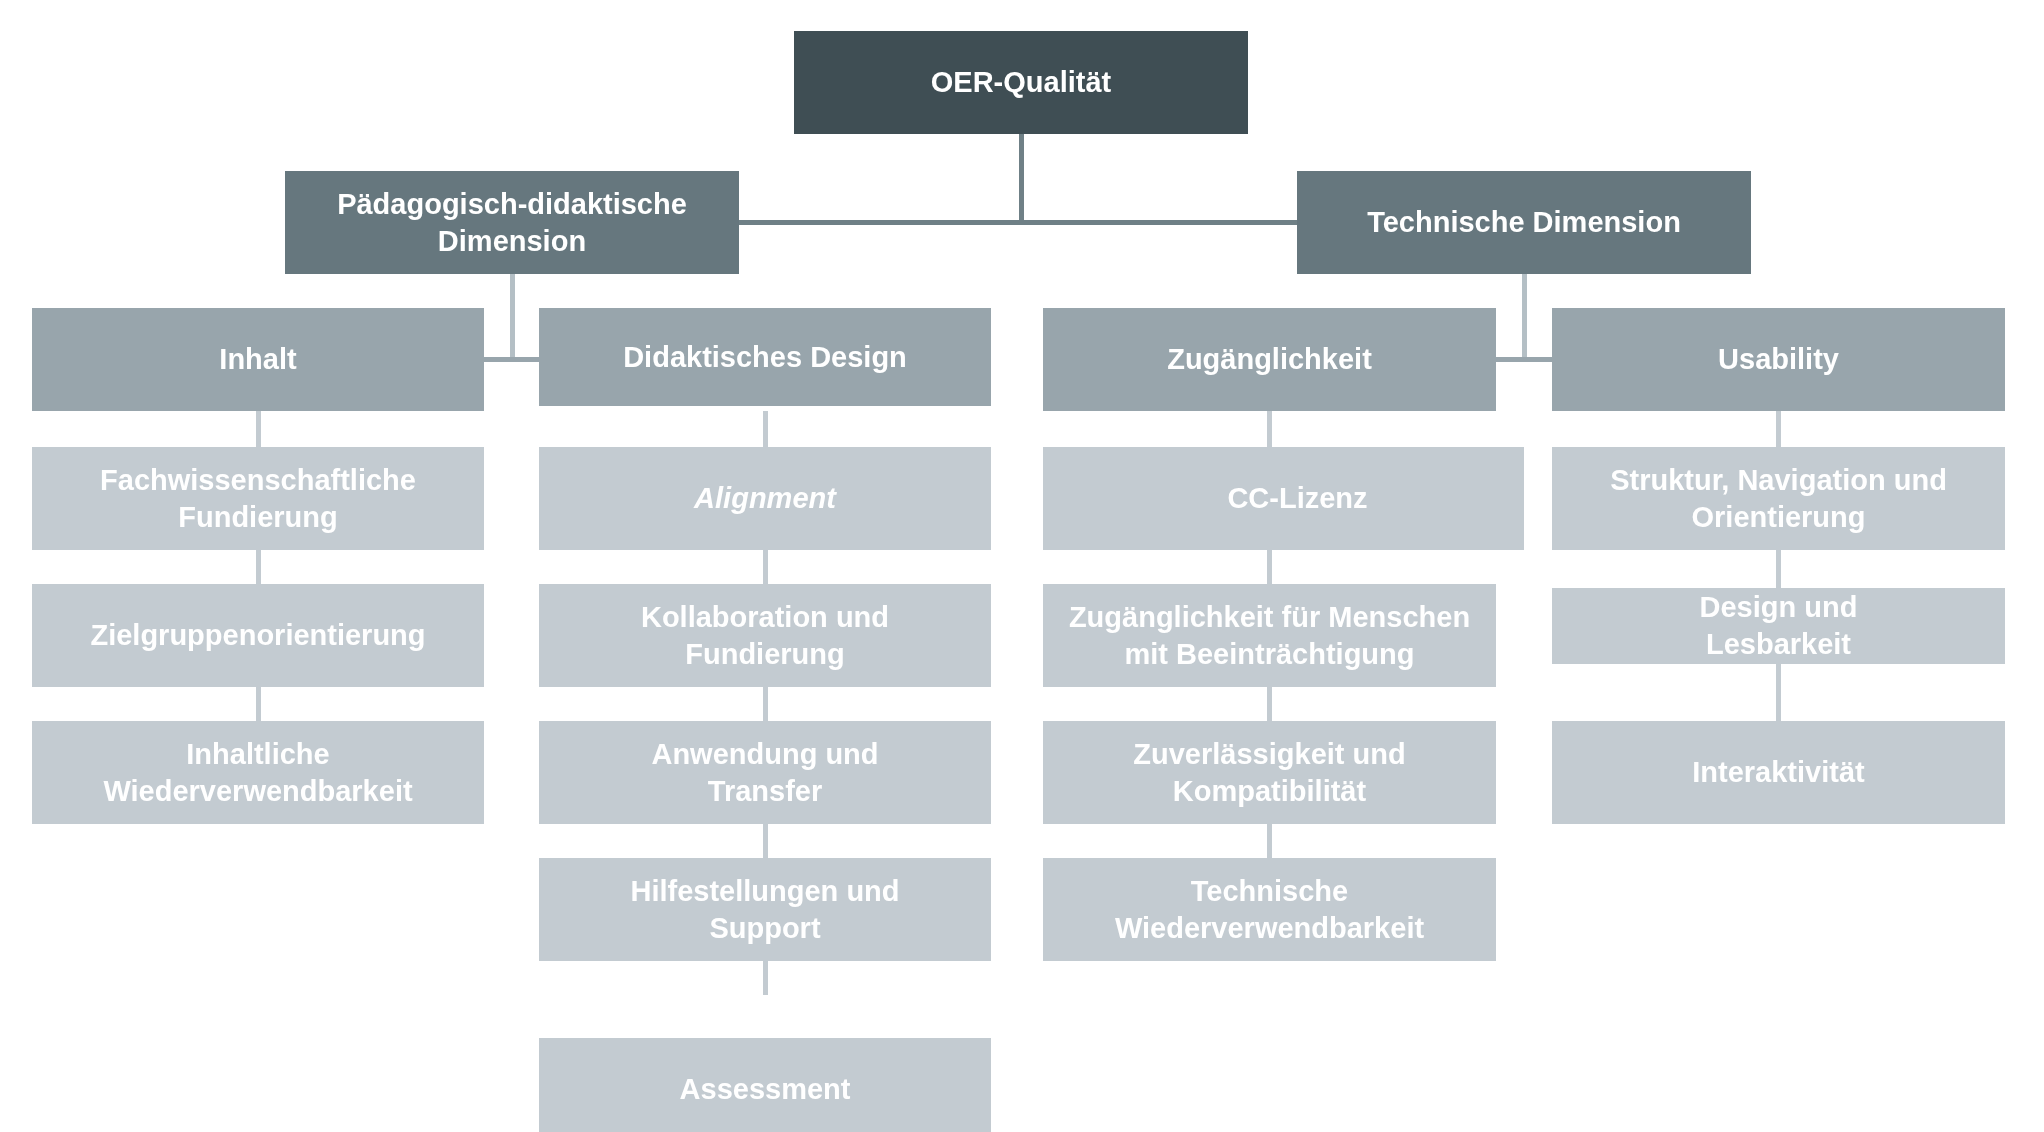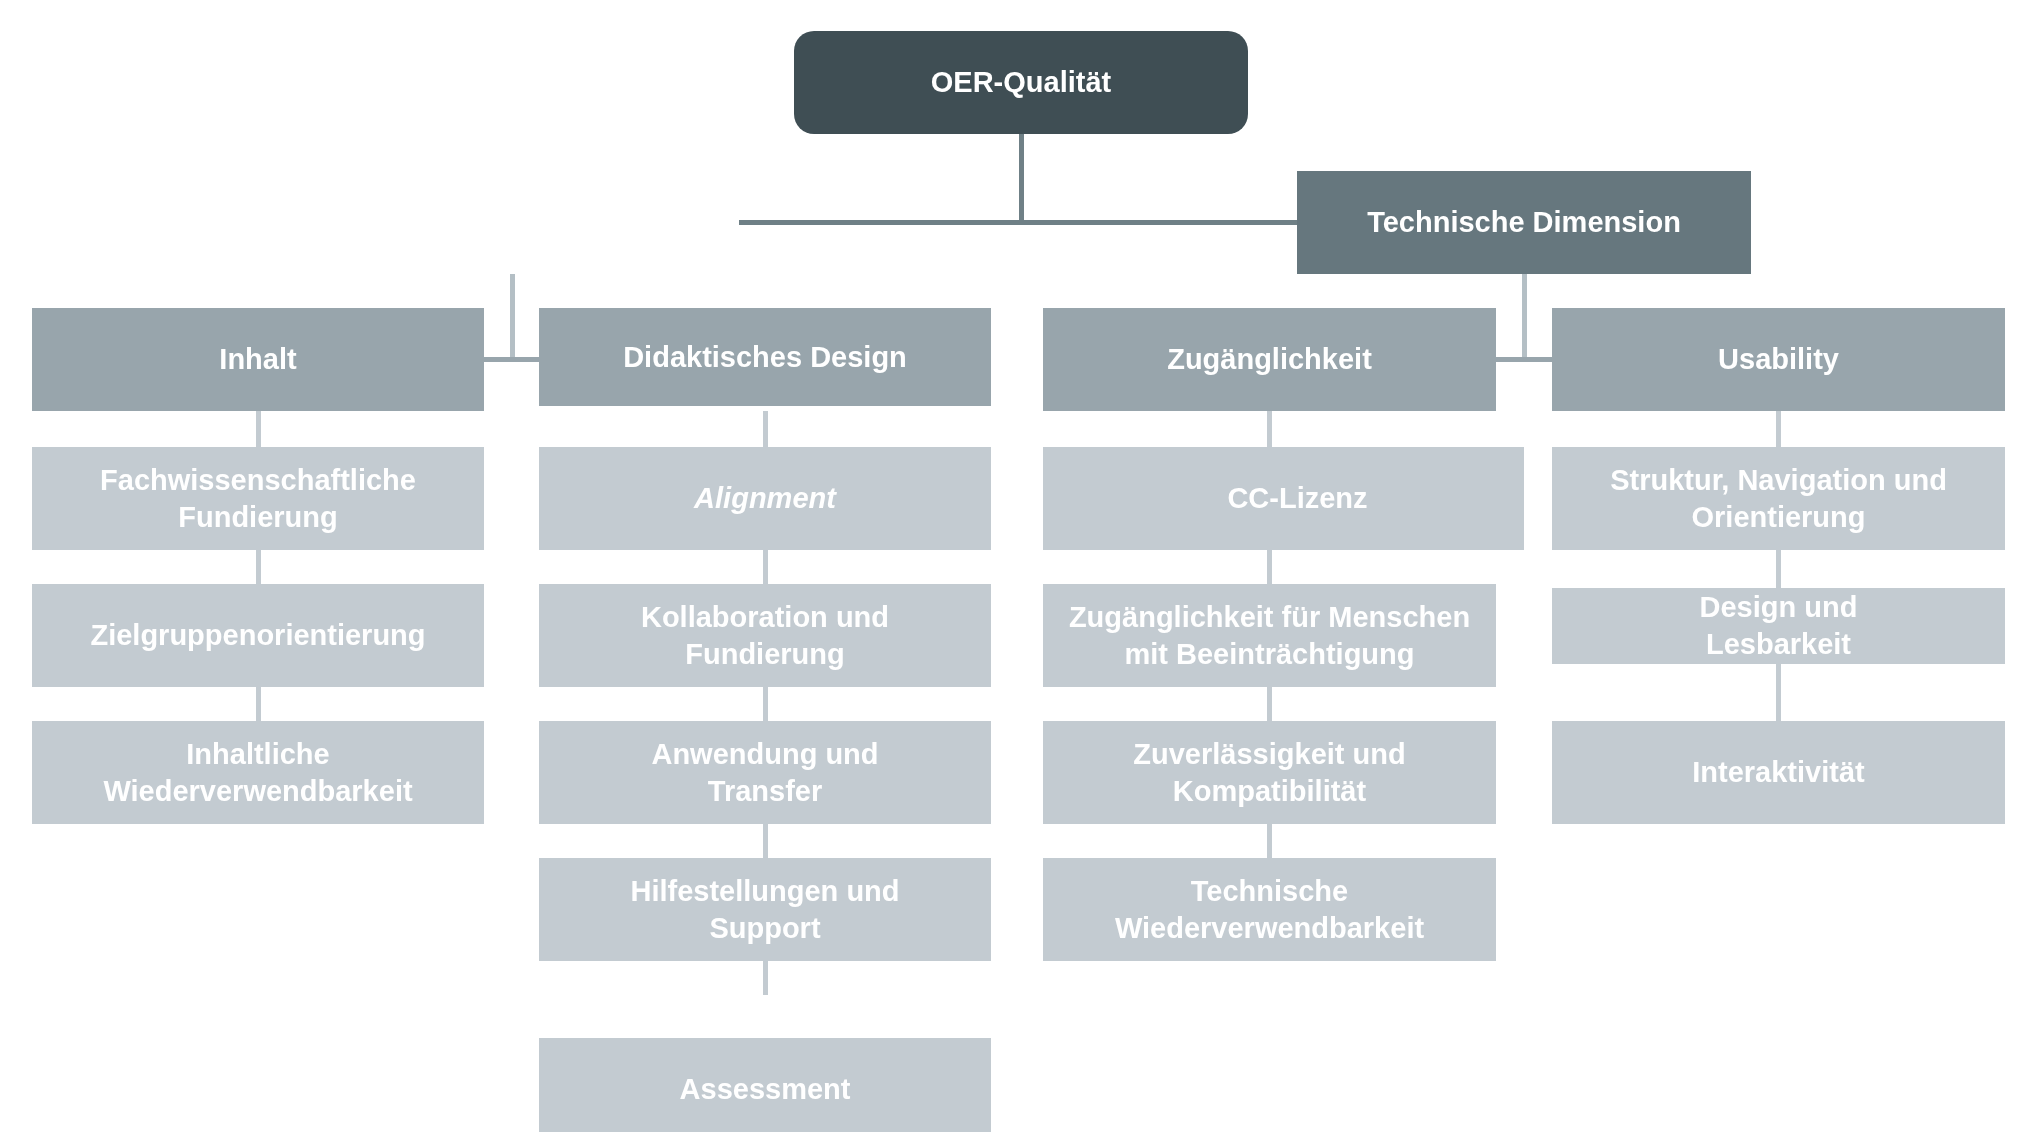--- a/index.html
+++ b/index.html
@@ -14,21 +14,21 @@
   .box{
     position:absolute;
     display:flex;align-items:center;justify-content:center;
     text-align:center;
     color:var(--text,#ffffff);
     font-weight:700;
     font-size:29px;
     line-height:37px;
     white-space:pre-line;
   }
-  .l1{background:var(--level1,#3F4E54);border-radius:20px;}
+  .l1{background:var(--level1,#3F4E54);}
   .l2{background:var(--level2,#66777E);}
   .l3{background:var(--level3,#98A5AC);}
   .l4{background:var(--level4,#C3CBD1);}
   .conn{position:absolute;}
   .conn.dark {background:var(--connector-dark,#6F8086);}
   .conn.midv {background:var(--connector-mid-vertical,#B4BFC5);}
   .conn.midh {background:var(--connector-mid,#98A5AC);}
   .conn.light{background:var(--connector-light,#C3CBD1);}
 </style>
 </head>
@@ -45,20 +45,22 @@
   <div class="conn midv" style="left:1522px;top:274px;width:5px;height:88px;"></div>
   <div class="conn midh" style="left:1496px;top:357px;width:56px;height:5px;"></div>
 
   <div class="conn light" style="left:256px;top:411px;width:5px;height:310px;"></div>
   <div class="conn light" style="left:763px;top:411px;width:5px;height:584px;"></div>
   <div class="conn light" style="left:1267px;top:411px;width:5px;height:447px;"></div>
   <div class="conn light" style="left:1776px;top:411px;width:5px;height:310px;"></div>
 
   <div class="box l1" style="left:794px;top:31px;width:454px;height:103px;">OER-Qualität</div>
 
+  <div class="box l2" style="left:285px;top:171px;width:454px;height:103px;">Pädagogisch-didaktische
+Dimension</div>
   <div class="box l2" style="left:1297px;top:171px;width:454px;height:103px;">Technische Dimension</div>
 
   <div class="box l3" style="left:32px;top:308px;width:452px;height:103px;">Inhalt</div>
   <div class="box l3" style="left:539px;top:308px;width:452px;height:98px;">Didaktisches Design</div>
   <div class="box l3" style="left:1043px;top:308px;width:453px;height:103px;">Zugänglichkeit</div>
   <div class="box l3" style="left:1552px;top:308px;width:453px;height:103px;">Usability</div>
 
   <div class="box l4" style="left:32px;top:447px;width:452px;height:103px;">Fachwissenschaftliche
 Fundierung</div>
   <div class="box l4" style="left:32px;top:584px;width:452px;height:103px;">Zielgruppenorientierung</div>

